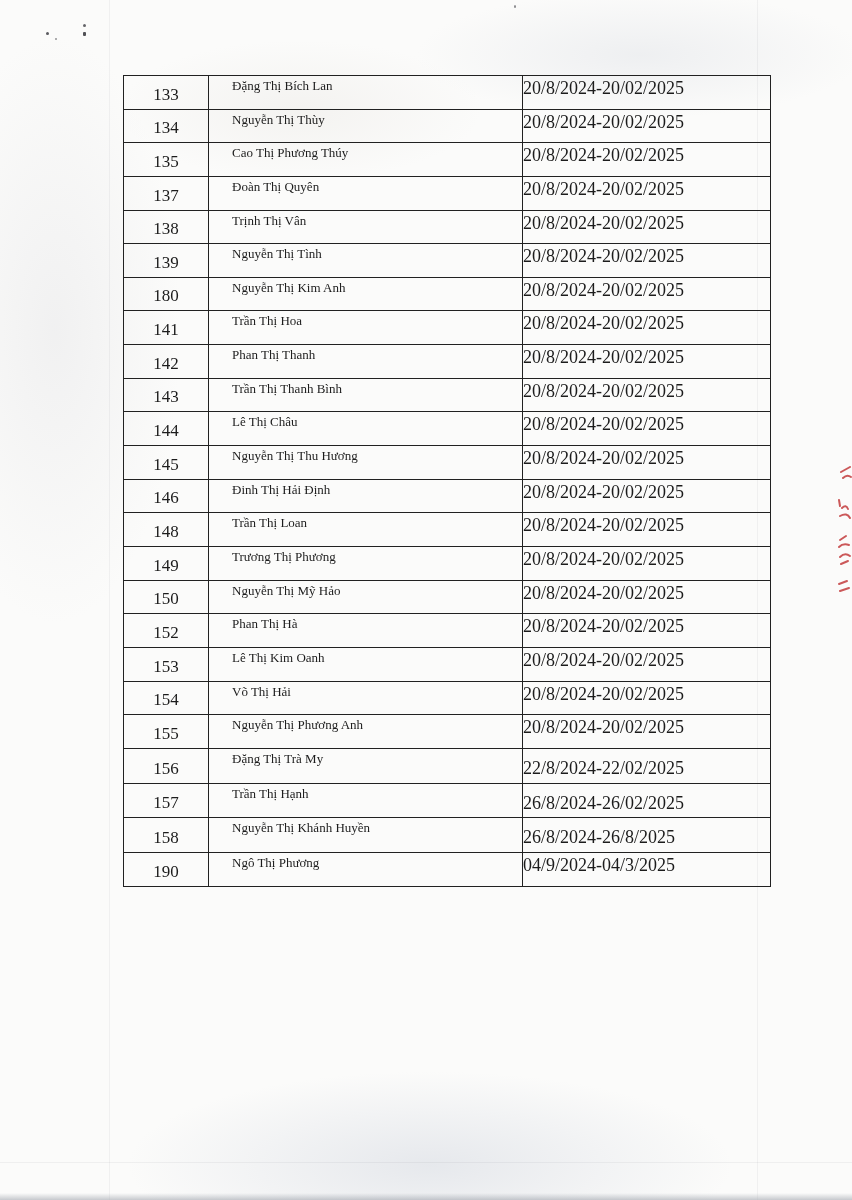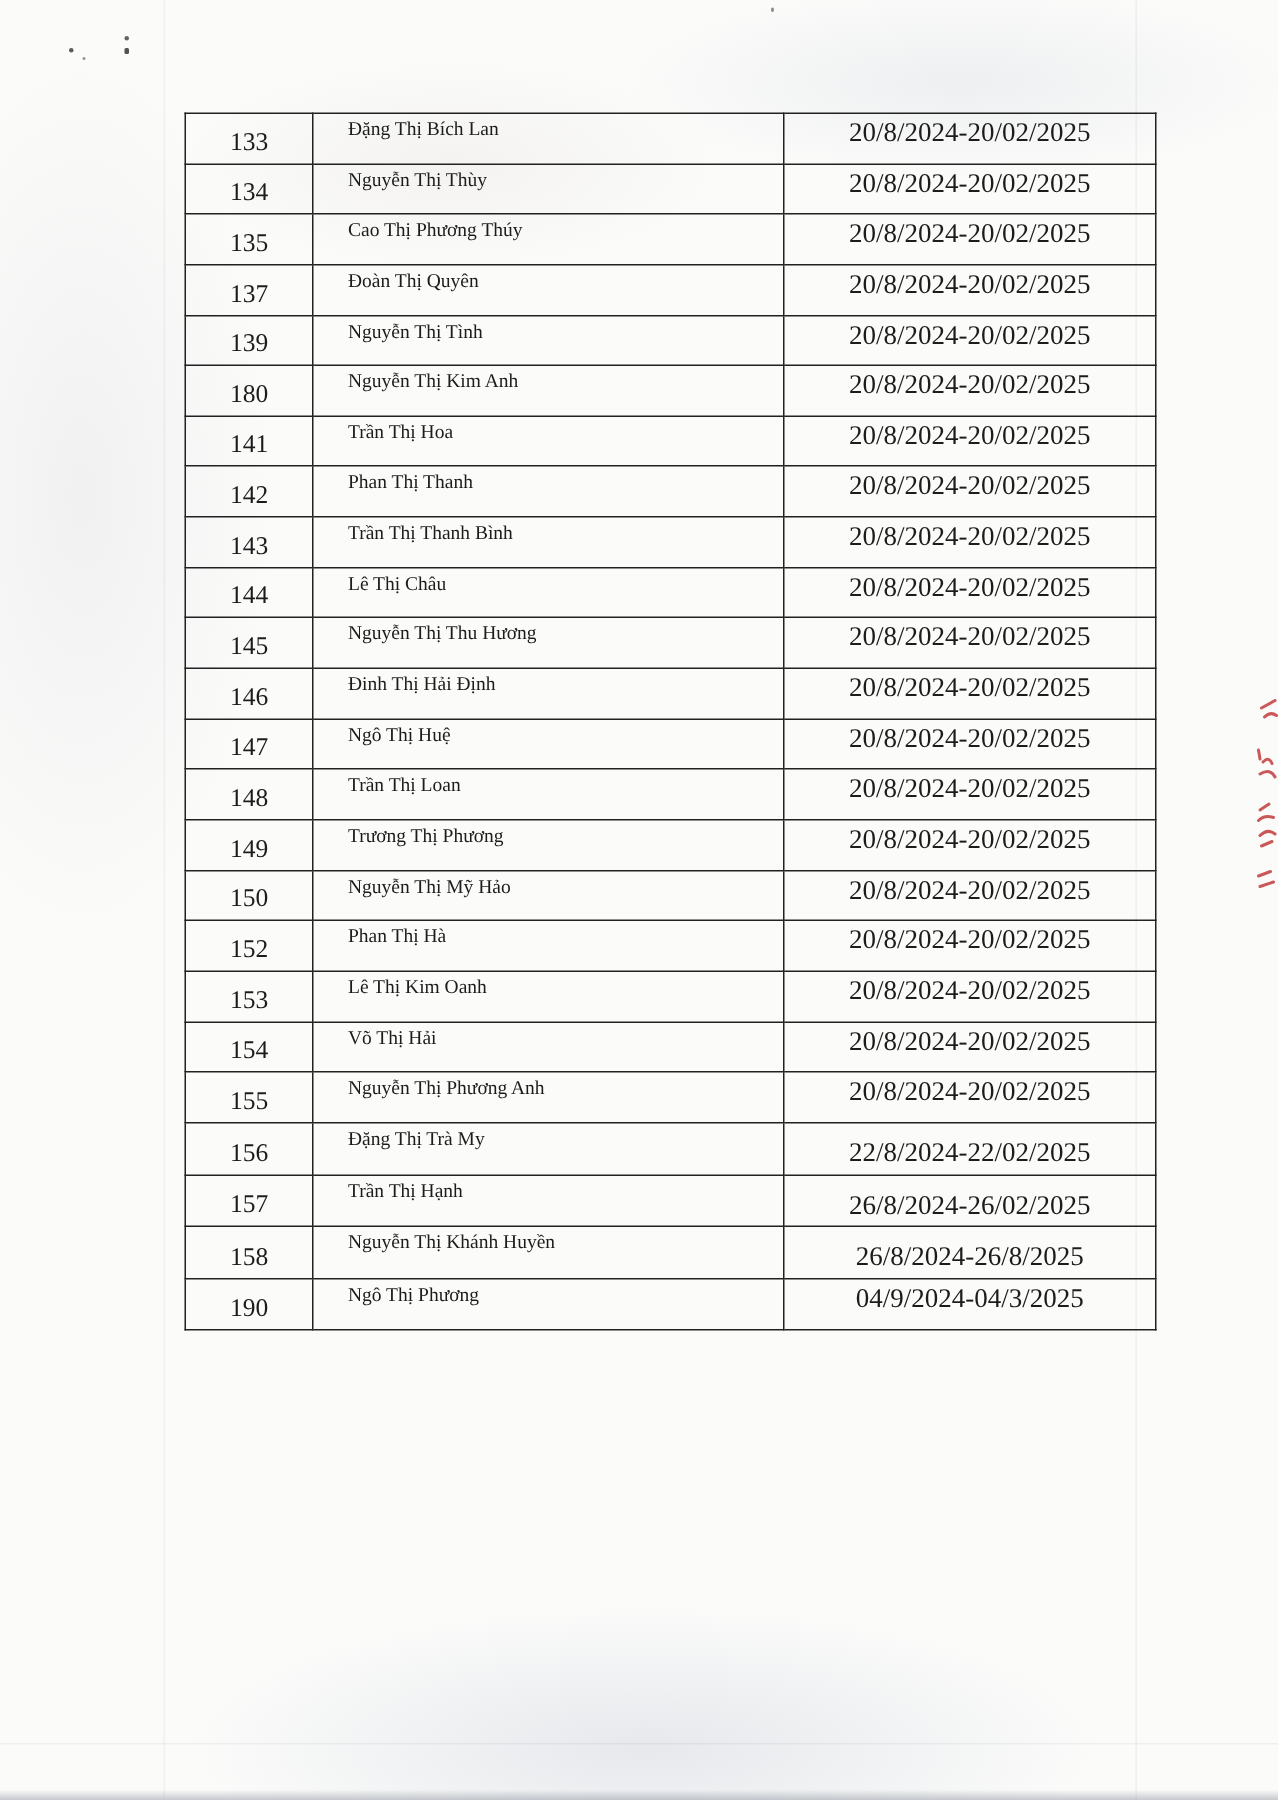--- a/index.html
+++ b/index.html
@@ -41,21 +41,20 @@
     width: 286px;
     font-size: 13px;
     vertical-align: top;
     padding: 3px 4px 0 23px;
     line-height: 1.1;
     white-space: nowrap;
   }
   td.c-period {
     width: 247px;
     font-size: 18px;
-    text-align: center;
     vertical-align: top;
     padding: 3px 0 0 0;
     line-height: 1.1;
     white-space: nowrap;
   }
   td.c-period.low {
     vertical-align: bottom;
     padding: 0 0 4px 0;
   }
 
@@ -136,20 +135,25 @@
     <td class="c-no">135</td>
     <td class="c-name">Cao Thị Phương Thúy</td>
     <td class="c-period">20/8/2024-20/02/2025</td>
   </tr>
       <tr>
     <td class="c-no">137</td>
     <td class="c-name">Đoàn Thị Quyên</td>
     <td class="c-period">20/8/2024-20/02/2025</td>
   </tr>
       <tr>
+    <td class="c-no">138</td>
+    <td class="c-name">Trịnh Thị Vân</td>
+    <td class="c-period">20/8/2024-20/02/2025</td>
+  </tr>
+      <tr>
     <td class="c-no">139</td>
     <td class="c-name">Nguyễn Thị Tình</td>
     <td class="c-period">20/8/2024-20/02/2025</td>
   </tr>
       <tr>
     <td class="c-no">180</td>
     <td class="c-name">Nguyễn Thị Kim Anh</td>
     <td class="c-period">20/8/2024-20/02/2025</td>
   </tr>
       <tr>
@@ -173,25 +177,20 @@
     <td class="c-period">20/8/2024-20/02/2025</td>
   </tr>
       <tr>
     <td class="c-no">145</td>
     <td class="c-name">Nguyễn Thị Thu Hương</td>
     <td class="c-period">20/8/2024-20/02/2025</td>
   </tr>
       <tr>
     <td class="c-no">146</td>
     <td class="c-name">Đinh Thị Hải Định</td>
-    <td class="c-period">20/8/2024-20/02/2025</td>
-  </tr>
-      <tr>
-    <td class="c-no">147</td>
-    <td class="c-name">Ngô Thị Huệ</td>
     <td class="c-period">20/8/2024-20/02/2025</td>
   </tr>
       <tr>
     <td class="c-no">148</td>
     <td class="c-name">Trần Thị Loan</td>
     <td class="c-period">20/8/2024-20/02/2025</td>
   </tr>
       <tr>
     <td class="c-no">149</td>
     <td class="c-name">Trương Thị Phương</td>

